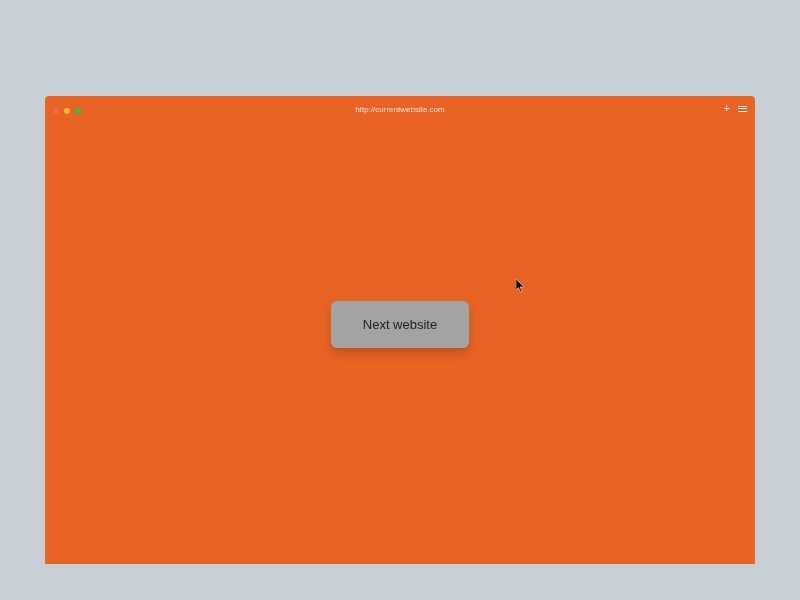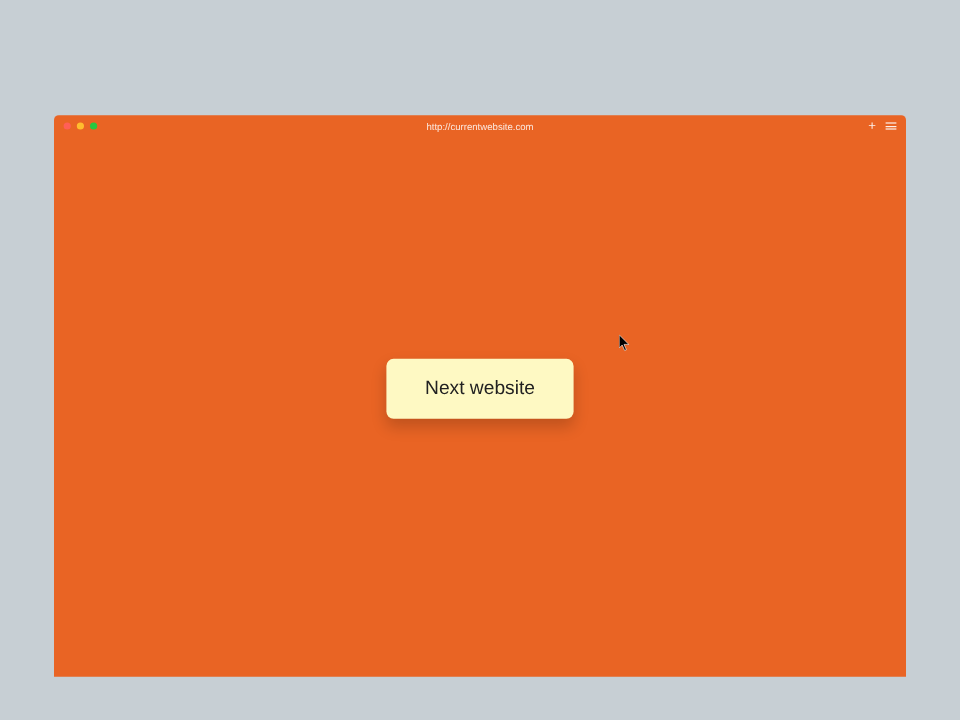--- a/index.html
+++ b/index.html
@@ -25,21 +25,21 @@
       background: #e96424;
       border-radius: 4px 4px 0 0;
       display: flex;
       flex-direction: column;
       margin-top: 60px;
     }
     
     .title-bar {
       height: 18px;
       display: flex;
-      align-items: center;
+      align-items: flex-end;
       padding: 0 8px;
       position: relative;
     }
     
     .traffic-lights {
       display: flex;
       gap: 5px;
       align-items: center;
     }
     
@@ -93,25 +93,25 @@
     
     .content-area {
       flex: 1;
       display: flex;
       align-items: center;
       justify-content: center;
       position: relative;
     }
     
     .next-button {
-      background: #fef9c3;
+      background: #a3a3a3;
       border: none;
       border-radius: 6px;
       padding: 16px 32px;
-      font-size: 16px;
+      font-size: 13px;
       color: #222;
       cursor: pointer;
       box-shadow: 0 6px 12px rgba(0,0,0,0.18);
       font-family: inherit;
       margin-top: -30px;
     }
     
     .cursor {
       position: absolute;
       top: 165px;

